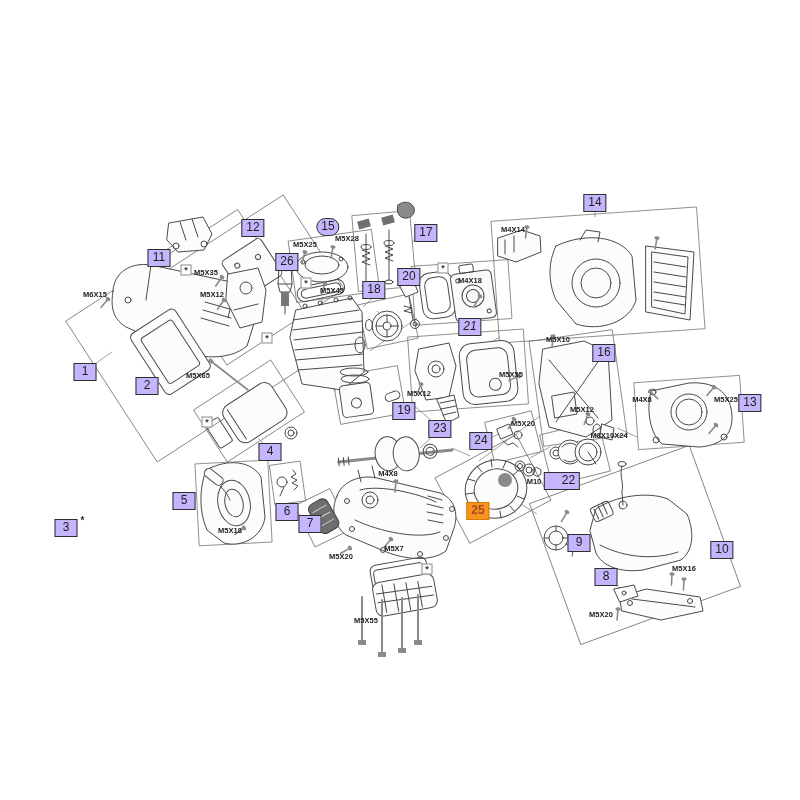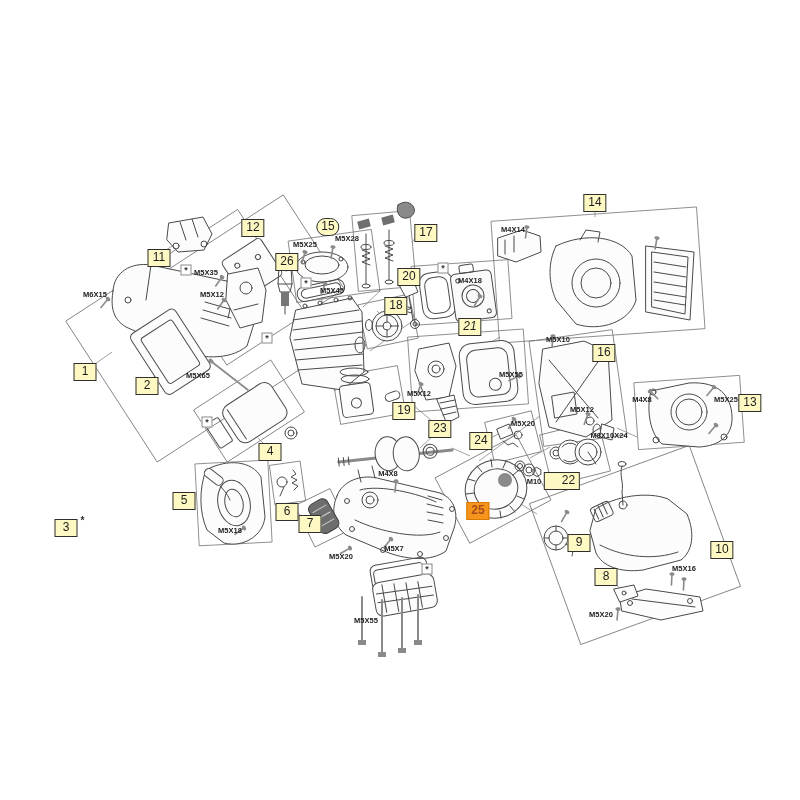--- a/index.html
+++ b/index.html
@@ -1,20 +1,20 @@
 <!DOCTYPE html>
 <html style="--hl-bg: #F7941E; --hl-border: #D97B00; --hl-text: #A44D1E;"><head>
 <meta charset="utf-8">
 <style>
   html,body{margin:0;padding:0;background:#fff;}
   #page{position:relative;width:800px;height:800px;background:#ffffff;outline:1px solid #ececec;
         font-family:"Liberation Sans",sans-serif;overflow:hidden;}
   svg{position:absolute;left:0;top:0;}
   #labels-layer{position:absolute;left:0;top:0;width:800px;height:800px;}
-  .plabel{position:absolute;transform:translate(-50%,-50%);background:#fef9c3;border:1.2px solid #2e2e2e;
+  .plabel{position:absolute;transform:translate(-50%,-50%);background:#c4b5fd;border:1.2px solid #2e2e2e;
           min-width:13px;height:16px;line-height:15px;padding:0 4px;font-size:12px;color:#1c1c1c;
           text-align:center;box-sizing:content-box;cursor:pointer;}
   .plabel.hl{background:var(--hl-bg,#F7941E);border-color:var(--hl-border,#D97B00);
              color:var(--hl-text,#A44D1E);font-weight:bold;}
   .plabel .sup{position:absolute;right:-8px;top:-7px;font-size:10px;font-weight:bold;color:#2e2e2e;}
   .slabel{position:absolute;transform:translate(-50%,-50%);font-size:7.5px;font-weight:bold;color:#222;
           white-space:nowrap;}
   .amark{position:absolute;transform:translate(-50%,-50%);width:9px;height:9px;line-height:9px;
          font-size:9px;font-weight:bold;color:#333;text-align:center;border:0.5px solid #8a8a8a;
          background:#fff;}
@@ -439,21 +439,21 @@
       <div class="plabel" style="left: 606px; top: 577px;"><span>8</span></div>
       <div class="plabel" style="left: 579px; top: 543px;"><span>9</span></div>
       <div class="plabel" style="left: 722px; top: 550px;"><span>10</span></div>
       <div class="plabel" style="left: 159px; top: 258px;"><span>11</span></div>
       <div class="plabel" style="left: 253px; top: 228px;"><span>12</span></div>
       <div class="plabel" style="left: 750px; top: 403px;"><span>13</span></div>
       <div class="plabel" style="left: 595px; top: 203px;"><span>14</span></div>
       <div class="plabel" style="left: 328px; top: 227px; border-radius: 9px;"><span>15</span></div>
       <div class="plabel" style="left: 604px; top: 353px;"><span>16</span></div>
       <div class="plabel" style="left: 426px; top: 233px;"><span>17</span></div>
-      <div class="plabel" style="left: 374px; top: 306px; margin-left: 22px;"><span>18</span></div>
+      <div class="plabel" style="left: 374px; top: 290px;"><span>18</span></div>
       <div class="plabel" style="left: 404px; top: 411px;"><span>19</span></div>
       <div class="plabel" style="left: 409px; top: 277px;"><span>20</span></div>
       <div class="plabel" style="left: 470px; top: 327px; font-style: italic;"><span>21</span></div>
       <div class="plabel" style="left: 562px; top: 481px; padding-left: 17px;"><span>22</span></div>
       <div class="plabel" style="left: 440px; top: 429px;"><span>23</span></div>
       <div class="plabel" style="left: 481px; top: 441px;"><span>24</span></div>
       <div class="plabel hl" style="left: 478px; top: 511px;"><span>25</span></div>
       <div class="plabel" style="left: 287px; top: 262px;"><span>26</span></div>
       <div class="slabel" style="left: 95px; top: 294px;">M6X15</div>
       <div class="slabel" style="left: 206px; top: 272px;">M5X35</div>

